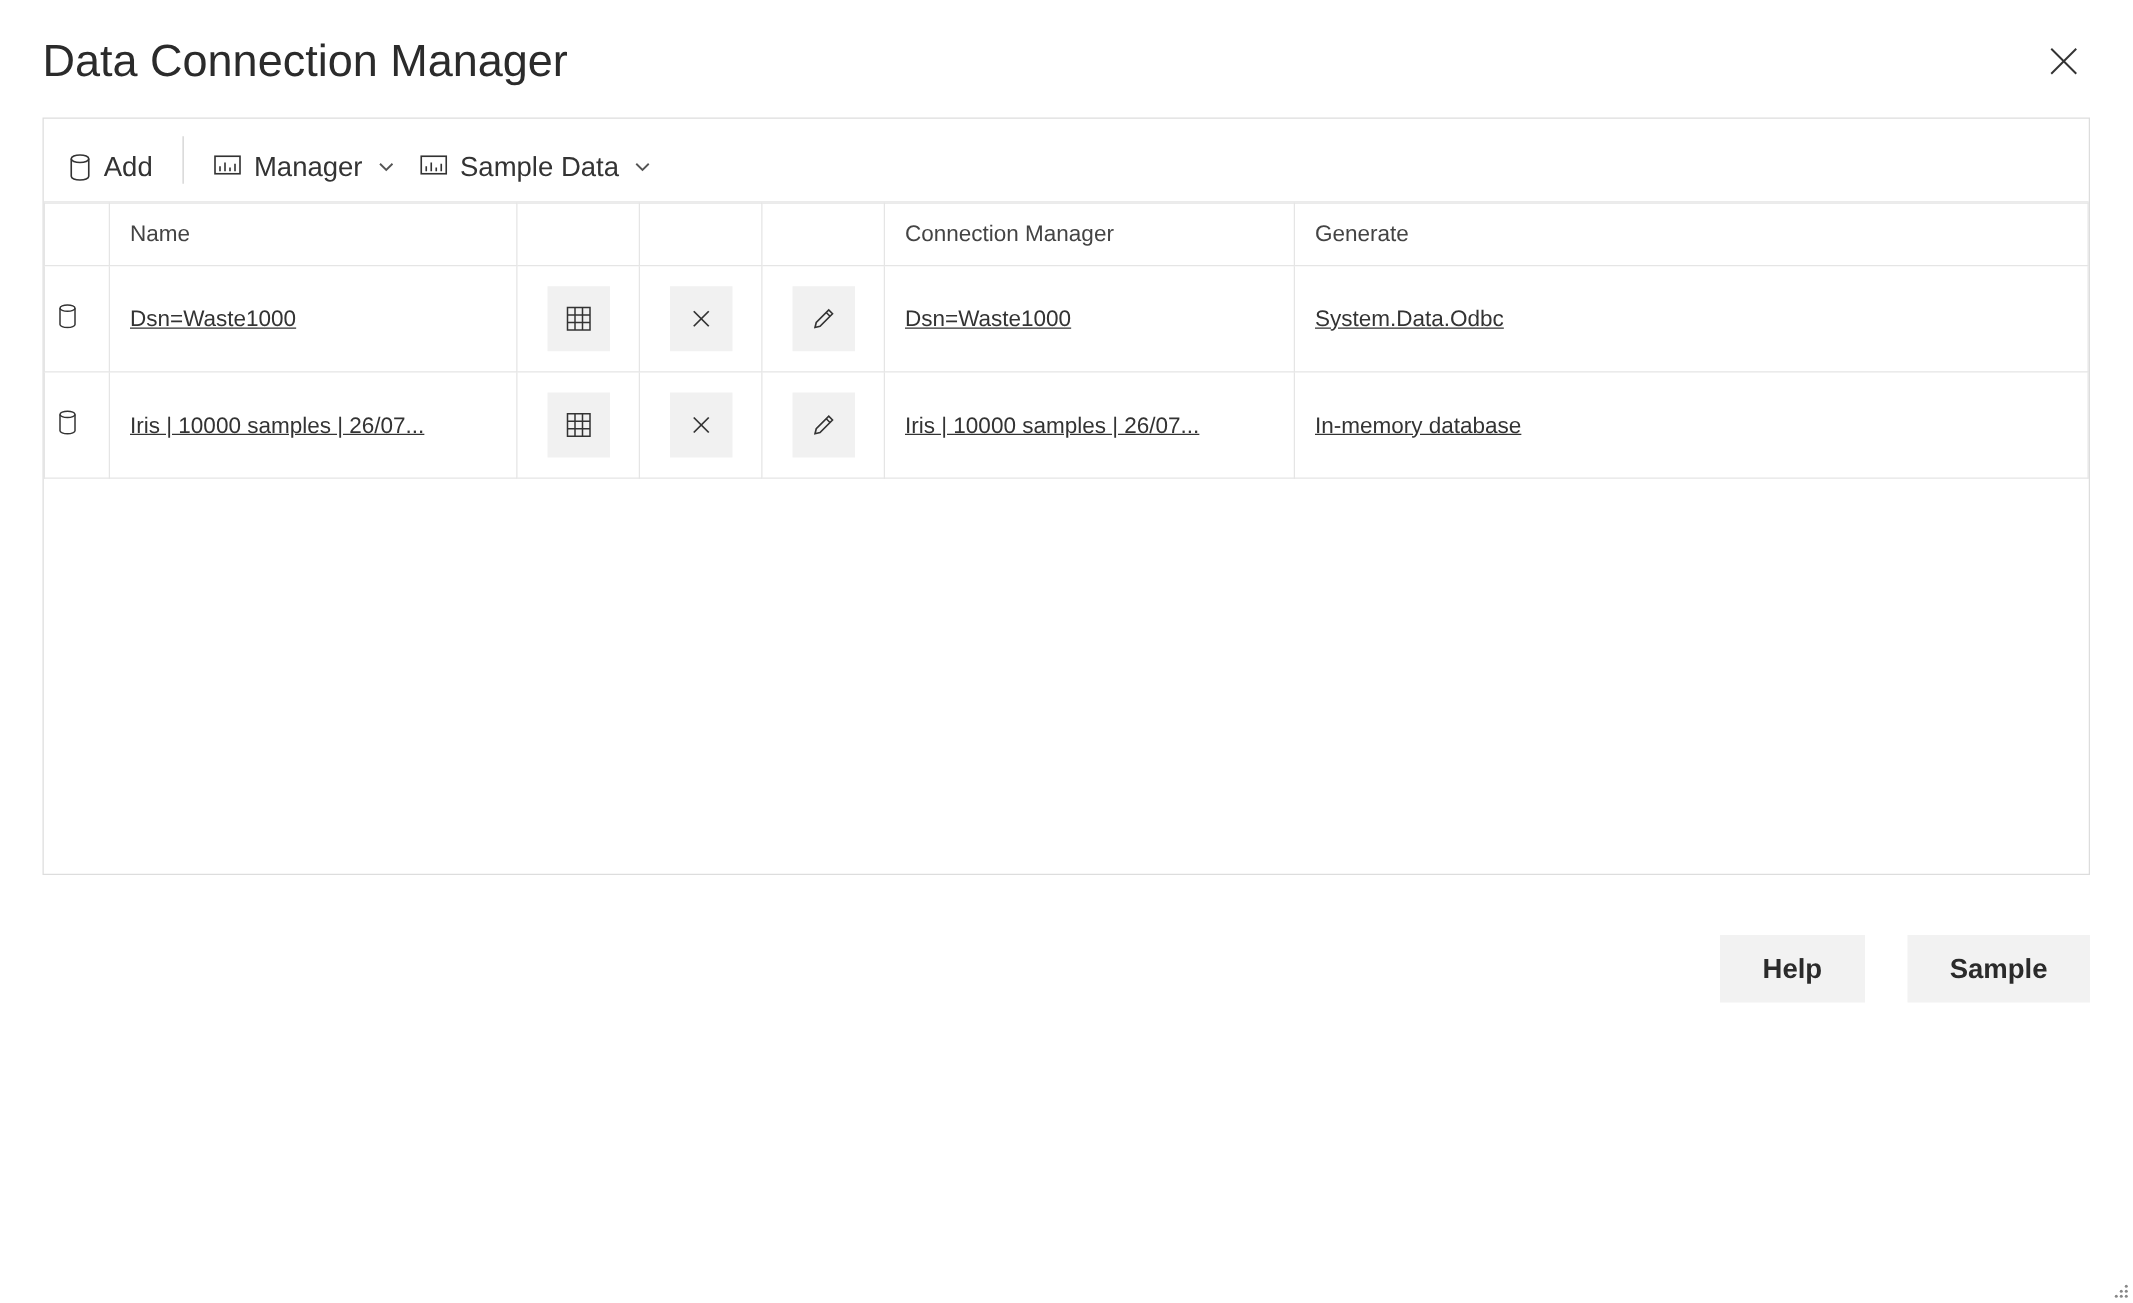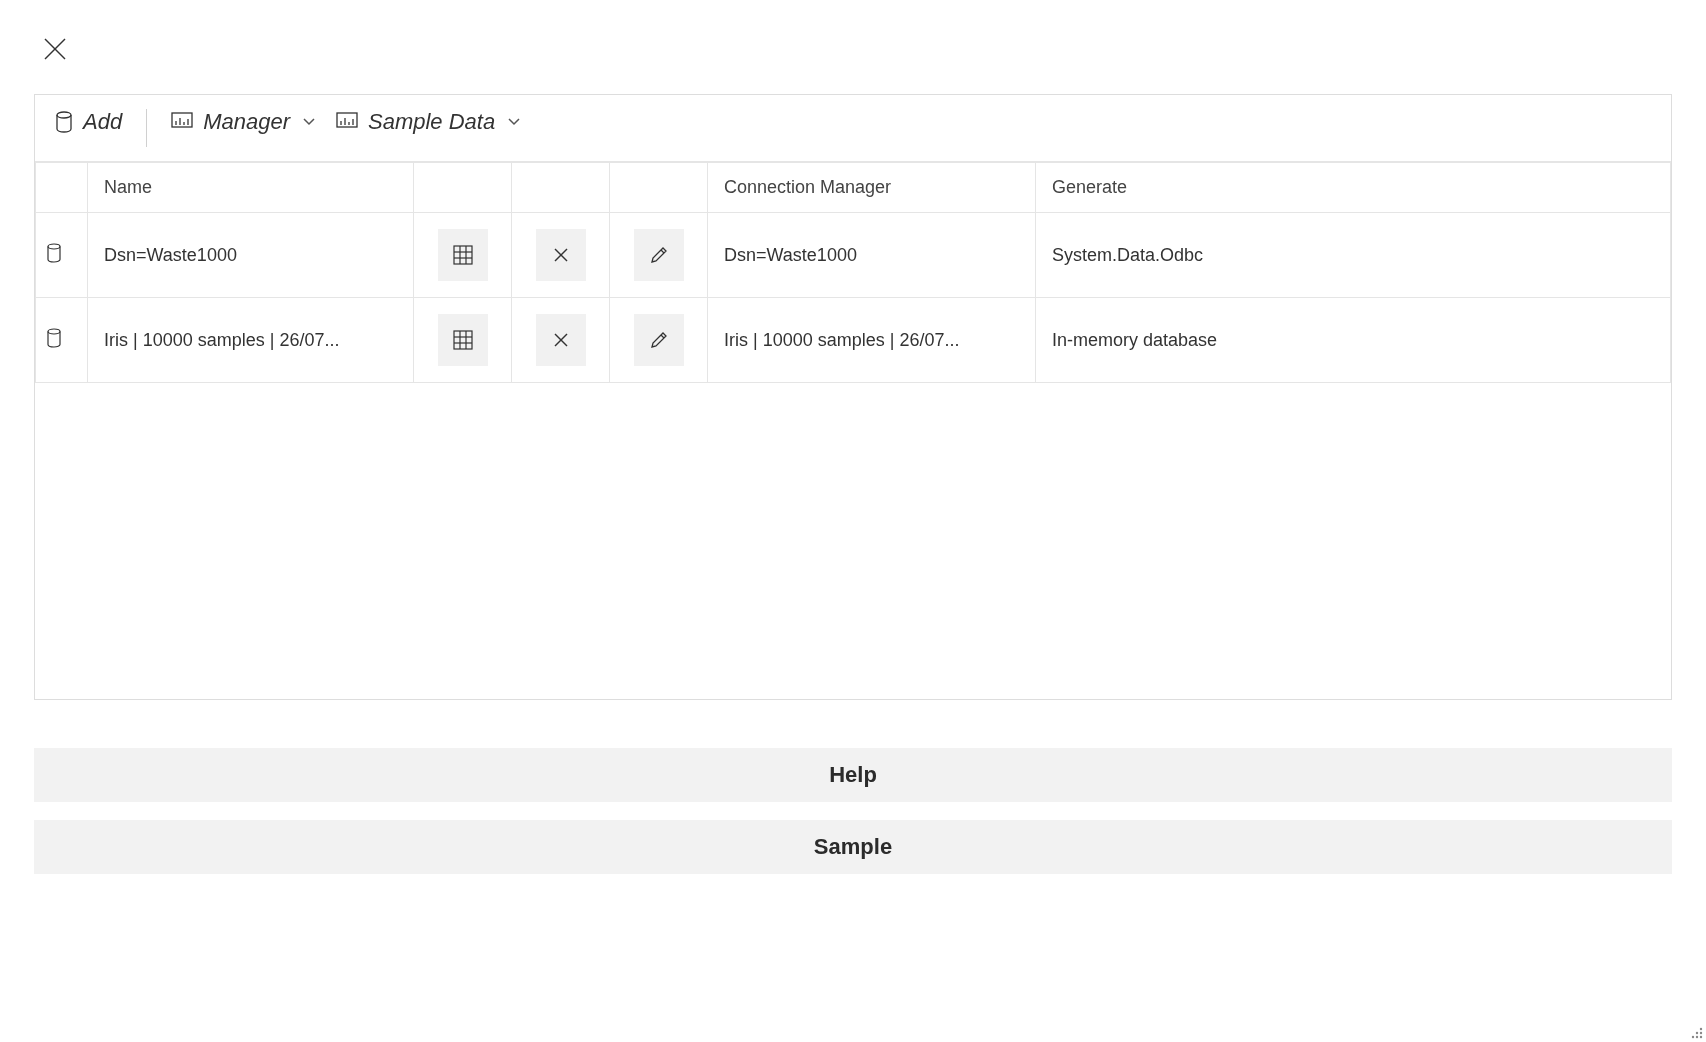--- a/index.html
+++ b/index.html
@@ -28,27 +28,26 @@
     cursor: pointer;
     padding: 8px;
     line-height: 1;
   }
   .content {
     margin: 0 34px;
     border: 1px solid #ddd;
   }
   .toolbar {
     display: flex;
-    align-items: flex-start;
+    align-items: flex-end;
     padding: 14px 20px;
     border-bottom: 1px solid #e5e5e5;
     gap: 20px;
     font-size: 22px;
     color: #333;
-    font-style: italic;
   }
   .toolbar-item {
     display: flex;
     align-items: center;
     gap: 10px;
     cursor: pointer;
   }
   .toolbar-divider {
     width: 1px;
     height: 38px;
@@ -82,20 +81,21 @@
     text-overflow: ellipsis;
   }
   table.grid th {
     padding: 14px 16px;
     font-weight: 400;
     color: #444;
   }
   table.grid td {
     padding: 16px 16px;
     vertical-align: middle;
+    text-decoration: underline;
   }
   .col-icon { width: 52px; }
   .col-name { width: 326px; }
   .col-act { width: 98px; }
   .col-conn { width: 328px; }
   .col-prov { width: auto; }
   .icon-cell { text-align: center; padding: 16px 10px !important; }
   .action-btn {
     width: 50px;
     height: 52px;
@@ -105,23 +105,22 @@
     justify-content: center;
     margin: 0 auto;
     cursor: pointer;
   }
   .empty-space {
     height: 316px;
   }
   .footer {
     display: flex;
     justify-content: flex-end;
-    gap: 18px;
+    gap: 34px;
     padding: 48px 34px 0 34px;
-    flex-direction: column;
   }
   .footer-btn {
     background: #f2f2f2;
     border: none;
     font-size: 22px;
     font-weight: 600;
     color: #2b2b2b;
     padding: 14px 34px;
     cursor: pointer;
   }
@@ -132,20 +131,21 @@
     width: 18px;
     height: 18px;
     color: #888;
   }
   svg { display: block; }
 </style>
 </head>
 <body>
 
 <div class="header">
+  <div class="title">Data Connection Manager</div>
   <div class="close-x">
     <svg width="26" height="26" viewBox="0 0 26 26" stroke="#333" stroke-width="1.5" fill="none">
       <line x1="3" y1="3" x2="23" y2="23"></line>
       <line x1="23" y1="3" x2="3" y2="23"></line>
     </svg>
   </div>
 </div>
 
 <div class="content">
   <div class="toolbar">

